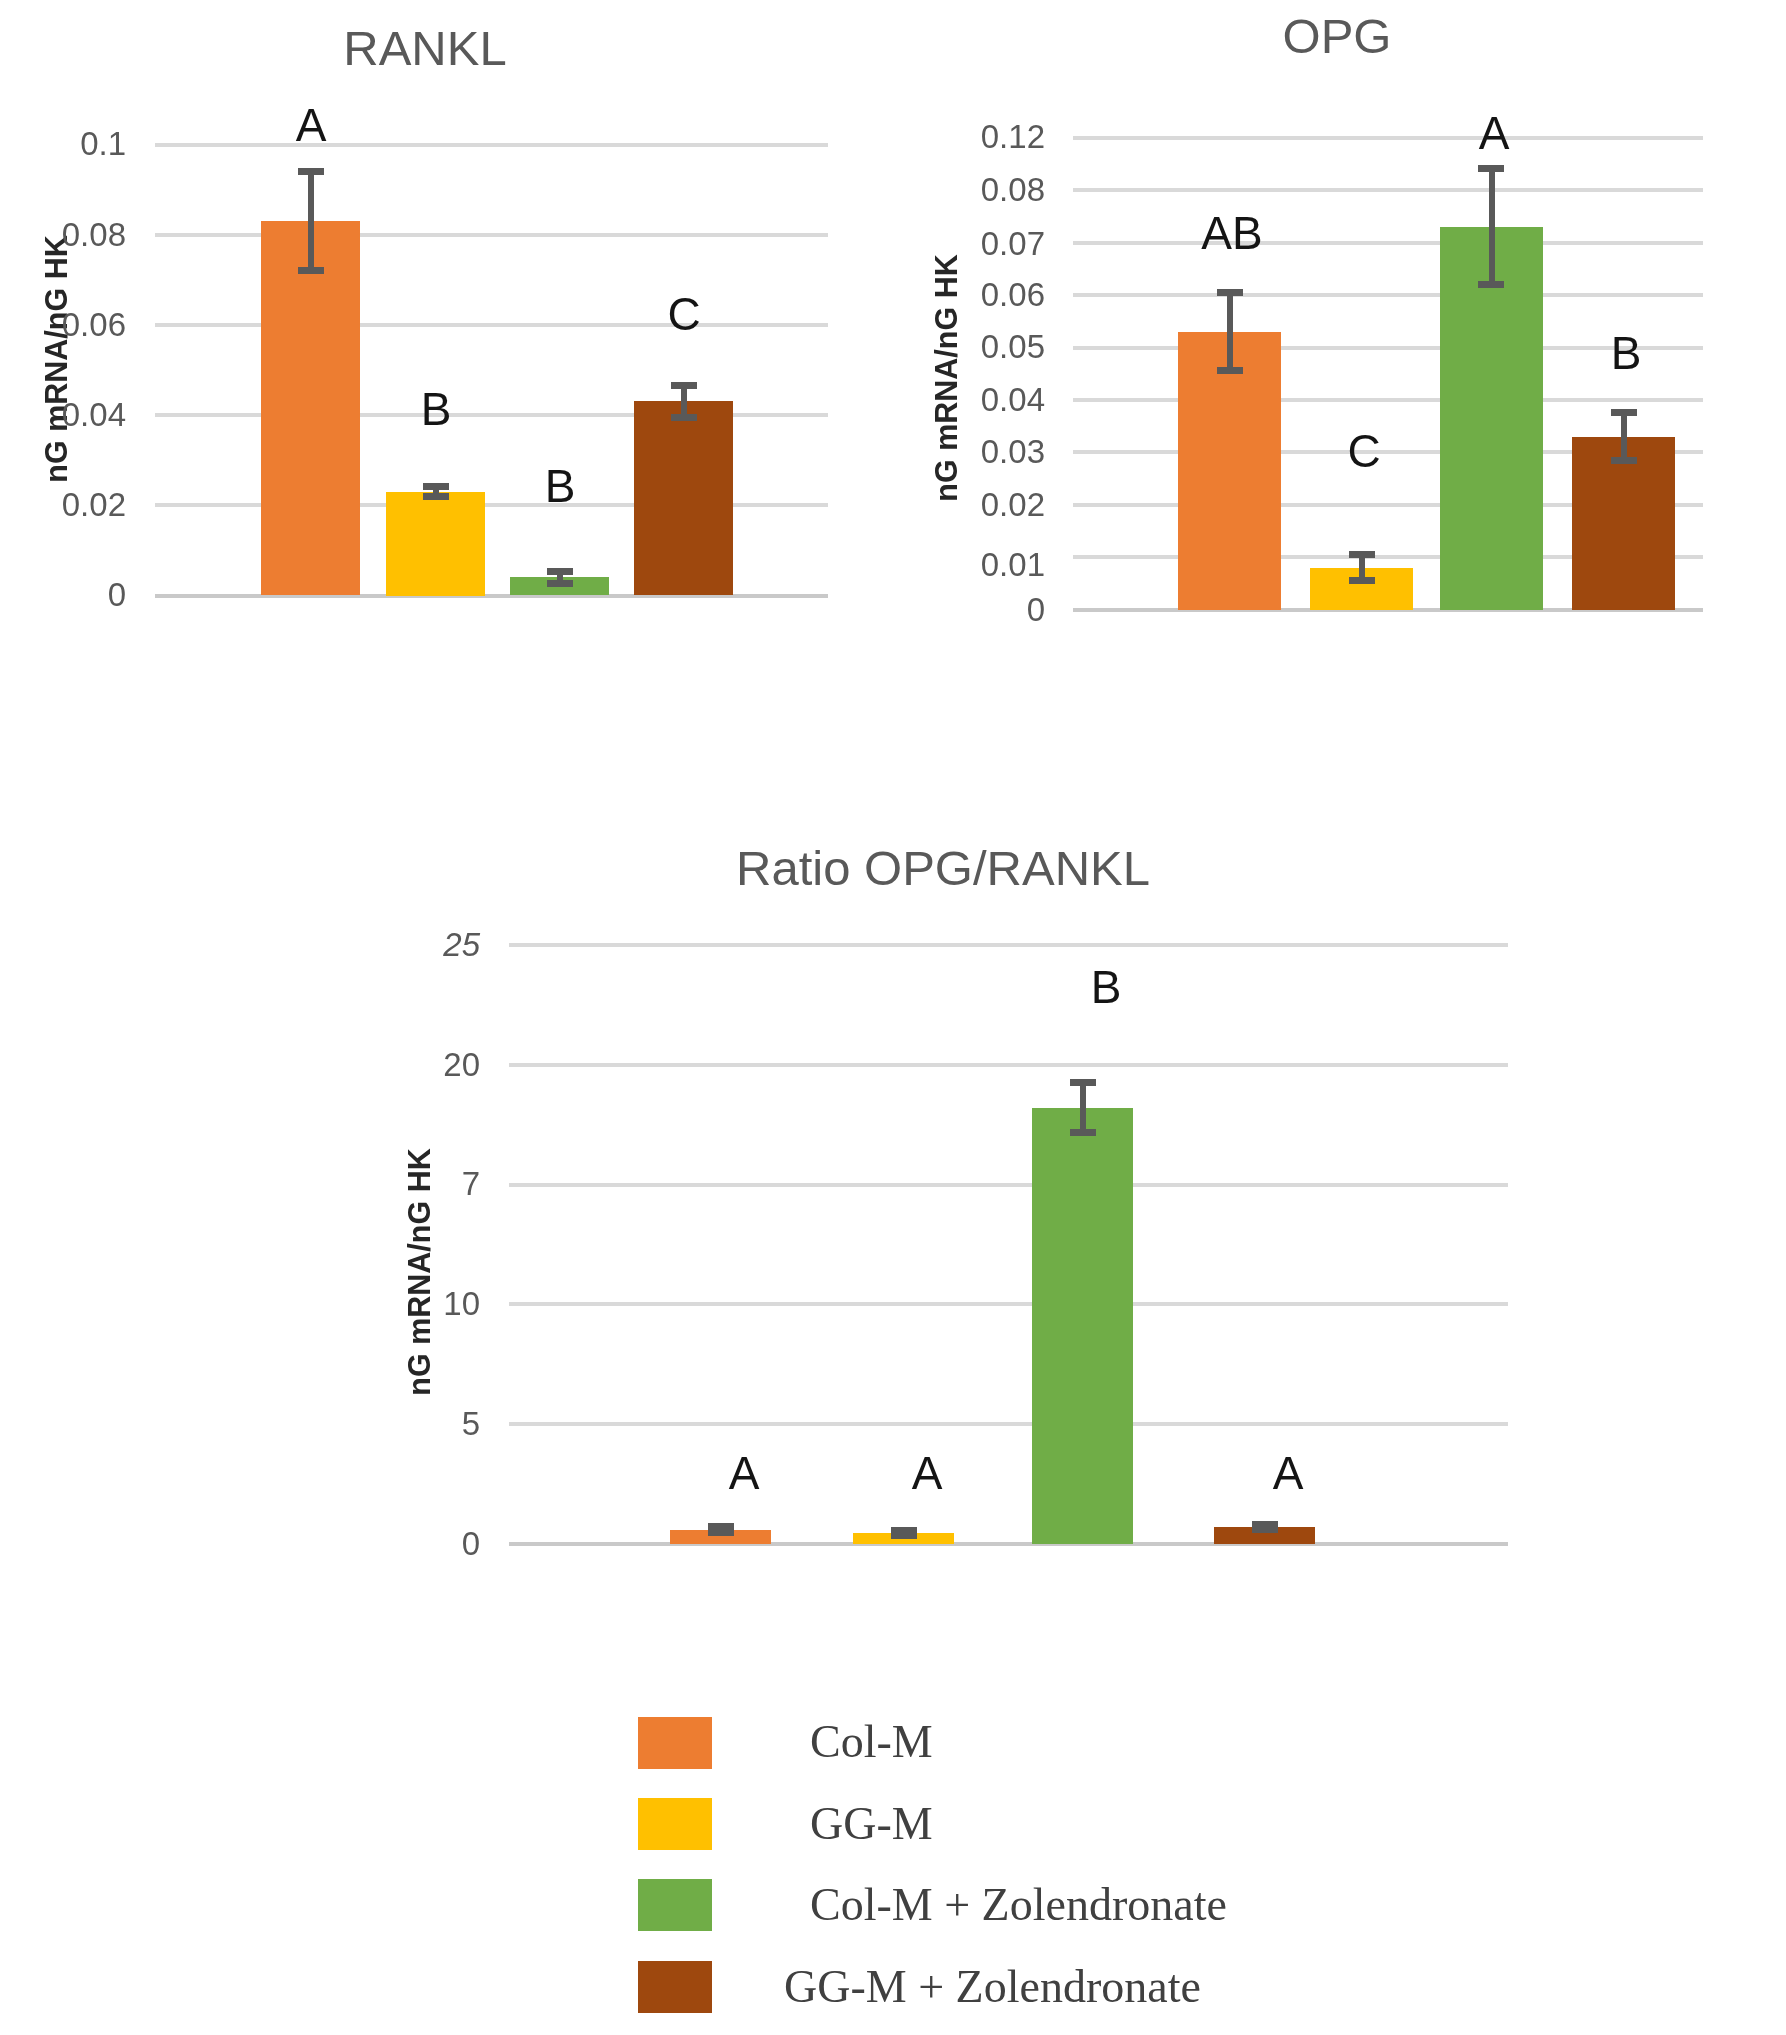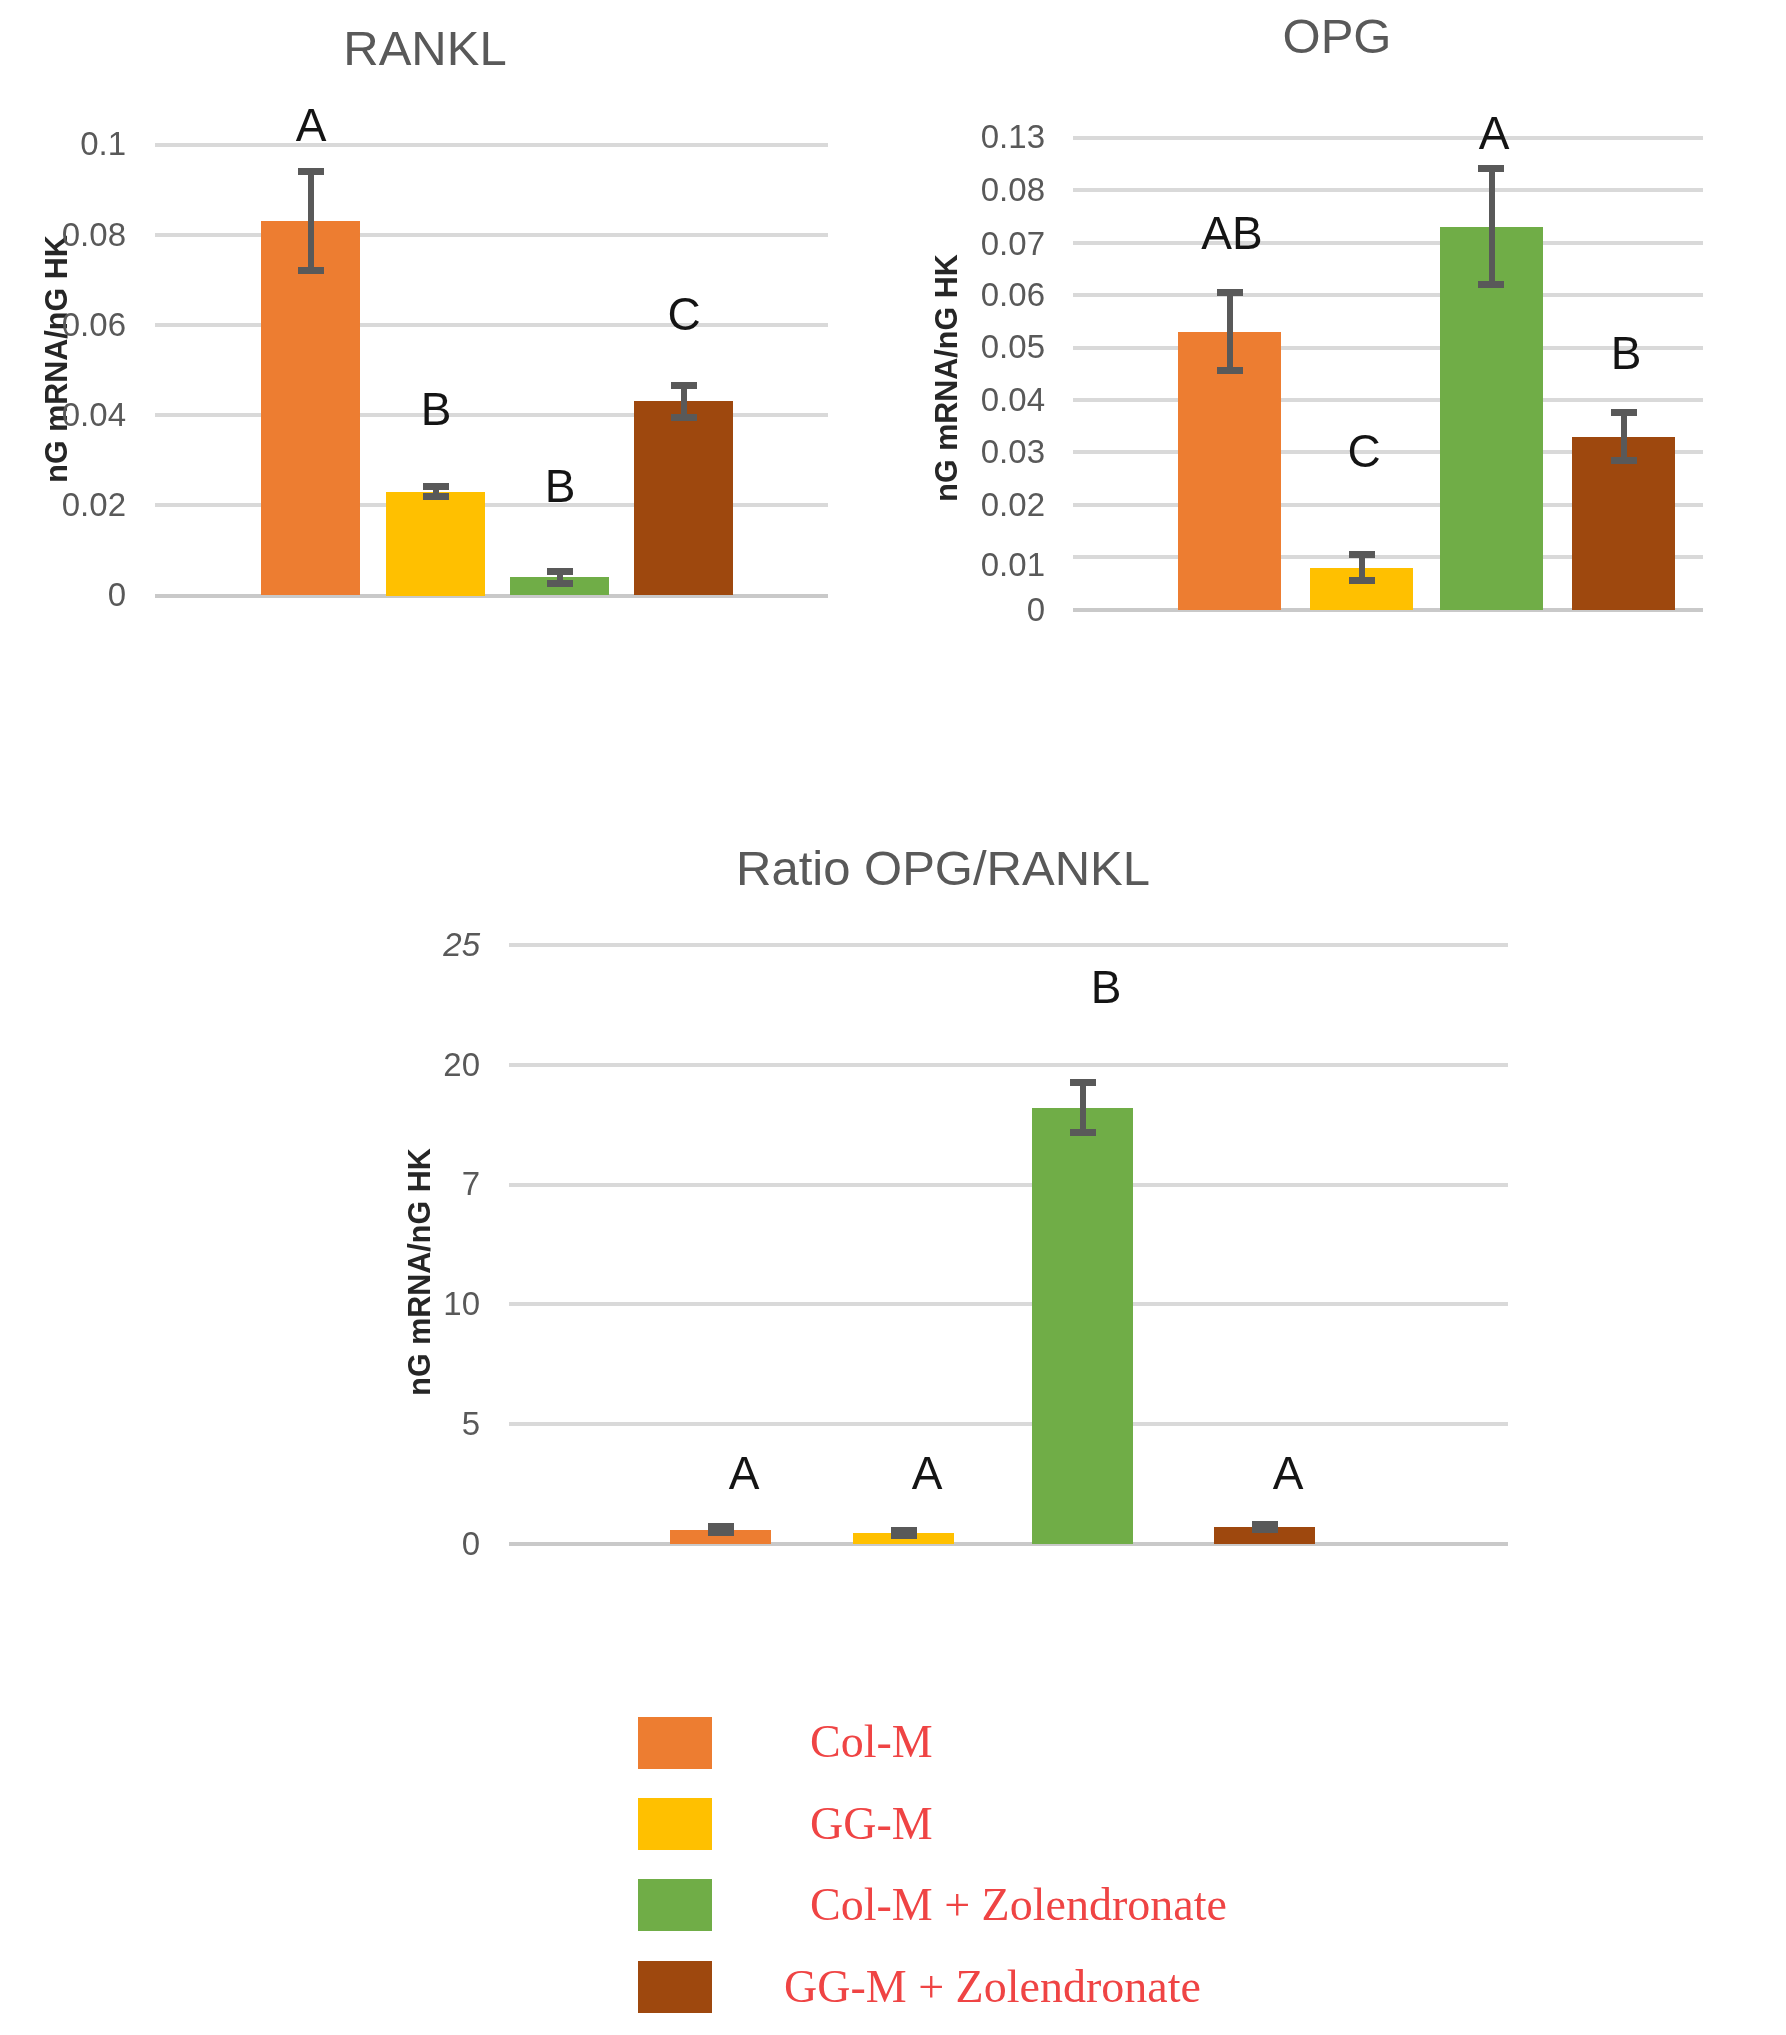--- a/index.html
+++ b/index.html
@@ -52,21 +52,21 @@
     transform: translateX(-50%);
     z-index: 4;
     white-space: nowrap;
   }
   .legend-swatch { position: absolute; width: 74px; height: 52px; z-index: 2; }
   .legend-label {
     position: absolute;
     font-family: "Liberation Serif", serif;
     font-size: 46px;
     line-height: 1;
-    color: #ef4444;
+    color: #404040;
     transform: translateY(-50%);
     white-space: nowrap;
   }
 </style>
 </head>
 <body>
 
 <div id="page">
   <div>
       <div class="chart-title" style="left: 101px; top: 24px;">RANKL</div>
@@ -119,21 +119,21 @@
       <div class="y-tick-label" style="left: 860px; top: 400px;">0.04</div>
       <div class="gridline" style="left: 1073px; width: 700px; top: 346px;"></div>
       <div class="y-tick-label" style="left: 860px; top: 347px;">0.05</div>
       <div class="gridline" style="left: 1073px; width: 700px; top: 293px;"></div>
       <div class="y-tick-label" style="left: 860px; top: 295px;">0.06</div>
       <div class="gridline" style="left: 1073px; width: 700px; top: 241px;"></div>
       <div class="y-tick-label" style="left: 860px; top: 244px;">0.07</div>
       <div class="gridline" style="left: 1073px; width: 700px; top: 188px;"></div>
       <div class="y-tick-label" style="left: 860px; top: 190px;">0.08</div>
       <div class="gridline" style="left: 1073px; width: 700px; top: 136px;"></div>
-      <div class="y-tick-label" style="left: 860px; top: 137px;">0.13</div>
+      <div class="y-tick-label" style="left: 860px; top: 137px;">0.12</div>
       <div class="bar" style="left: 1178px; top: 332px; width: 103px; height: 278px; background: rgb(237, 125, 49);"></div>
       <div class="err-line" style="left: 1227px; top: 292px; height: 79px;"></div>
       <div class="err-cap" style="left: 1217px; top: 289px;"></div>
       <div class="err-cap" style="left: 1217px; top: 367px;"></div>
       <div class="sig-letter" style="left: 1232px; top: 210px;">AB</div>
       <div class="bar" style="left: 1310px; top: 568px; width: 103px; height: 42px; background: rgb(255, 192, 0);"></div>
       <div class="err-line" style="left: 1359px; top: 555px; height: 26px;"></div>
       <div class="err-cap" style="left: 1349px; top: 551px;"></div>
       <div class="err-cap" style="left: 1349px; top: 577px;"></div>
       <div class="sig-letter" style="left: 1364px; top: 428px;">C</div>

